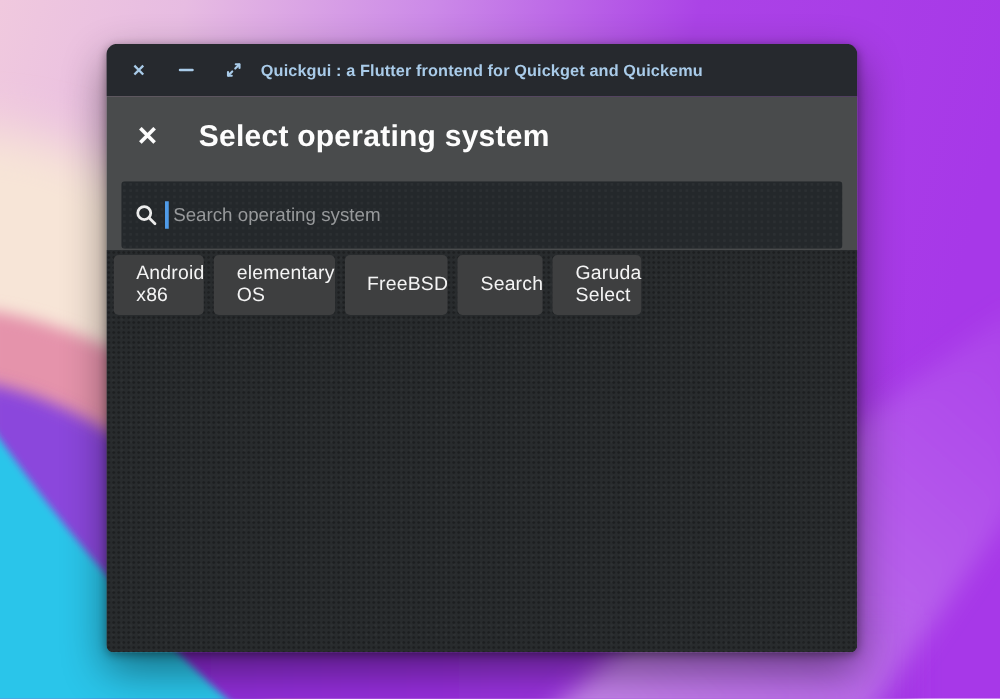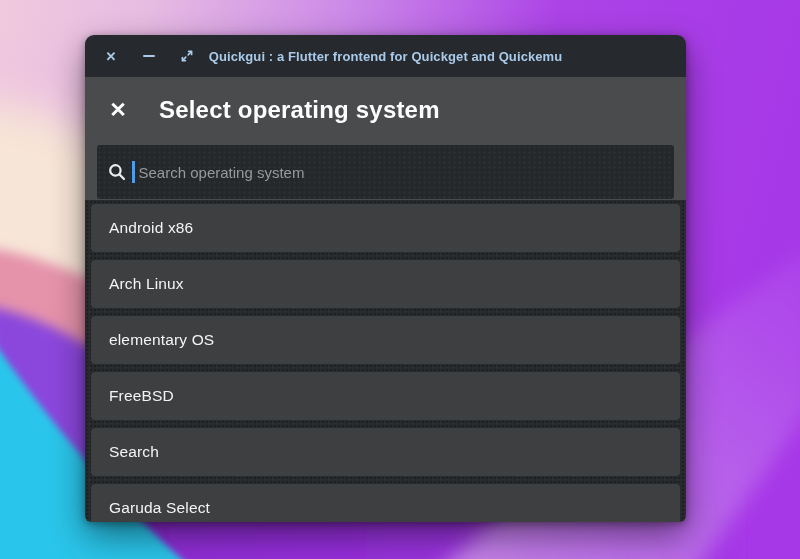--- a/index.html
+++ b/index.html
@@ -58,21 +58,21 @@
   }
   .search-input::placeholder{color:#97999b;opacity:1;}
   
   .list{
     flex:1;background-color:#282b2d;overflow:hidden;
     background-image:
       radial-gradient(rgba(0,0,0,0.28) 1px, transparent 1.2px),
       radial-gradient(rgba(255,255,255,0.025) 1px, transparent 1.2px);
     background-size:4px 4px, 7px 7px;
     background-position:0 0, 2px 3px;
-    padding:4px 6px 0;display:flex;flex-direction:column;gap:8px;box-sizing:border-box;
+    padding:4px 6px 0;display:flex;flex-direction:row;gap:8px;box-sizing:border-box;
   }
   .os-item{
     flex:0 0 48px;height:48px;background:#3e3f40;border-radius:4px;
     display:flex;align-items:center;padding-left:18px;box-sizing:border-box;
     color:#f4f4f4;font-size:15.5px;letter-spacing:0.15px;cursor:default;
   }
 </style>
 </head>
 <body>
 
@@ -148,20 +148,19 @@
           <path d="M11.4 11.4 L16 16"></path>
         </svg>
       </span>
       <span class="caret"></span>
       <input class="search-input" type="text" placeholder="Search operating system" style="">
     </div>
   </div>
 
   <div class="list">
     <div class="os-item">Android x86</div>
-    <div class="os-item">Arch Linux</div>
     <div class="os-item">elementary OS</div>
     <div class="os-item">FreeBSD</div>
     <div class="os-item">Search</div>
     <div class="os-item">Garuda Select</div>
   </div>
 
 </div>
 
 </body></html>

